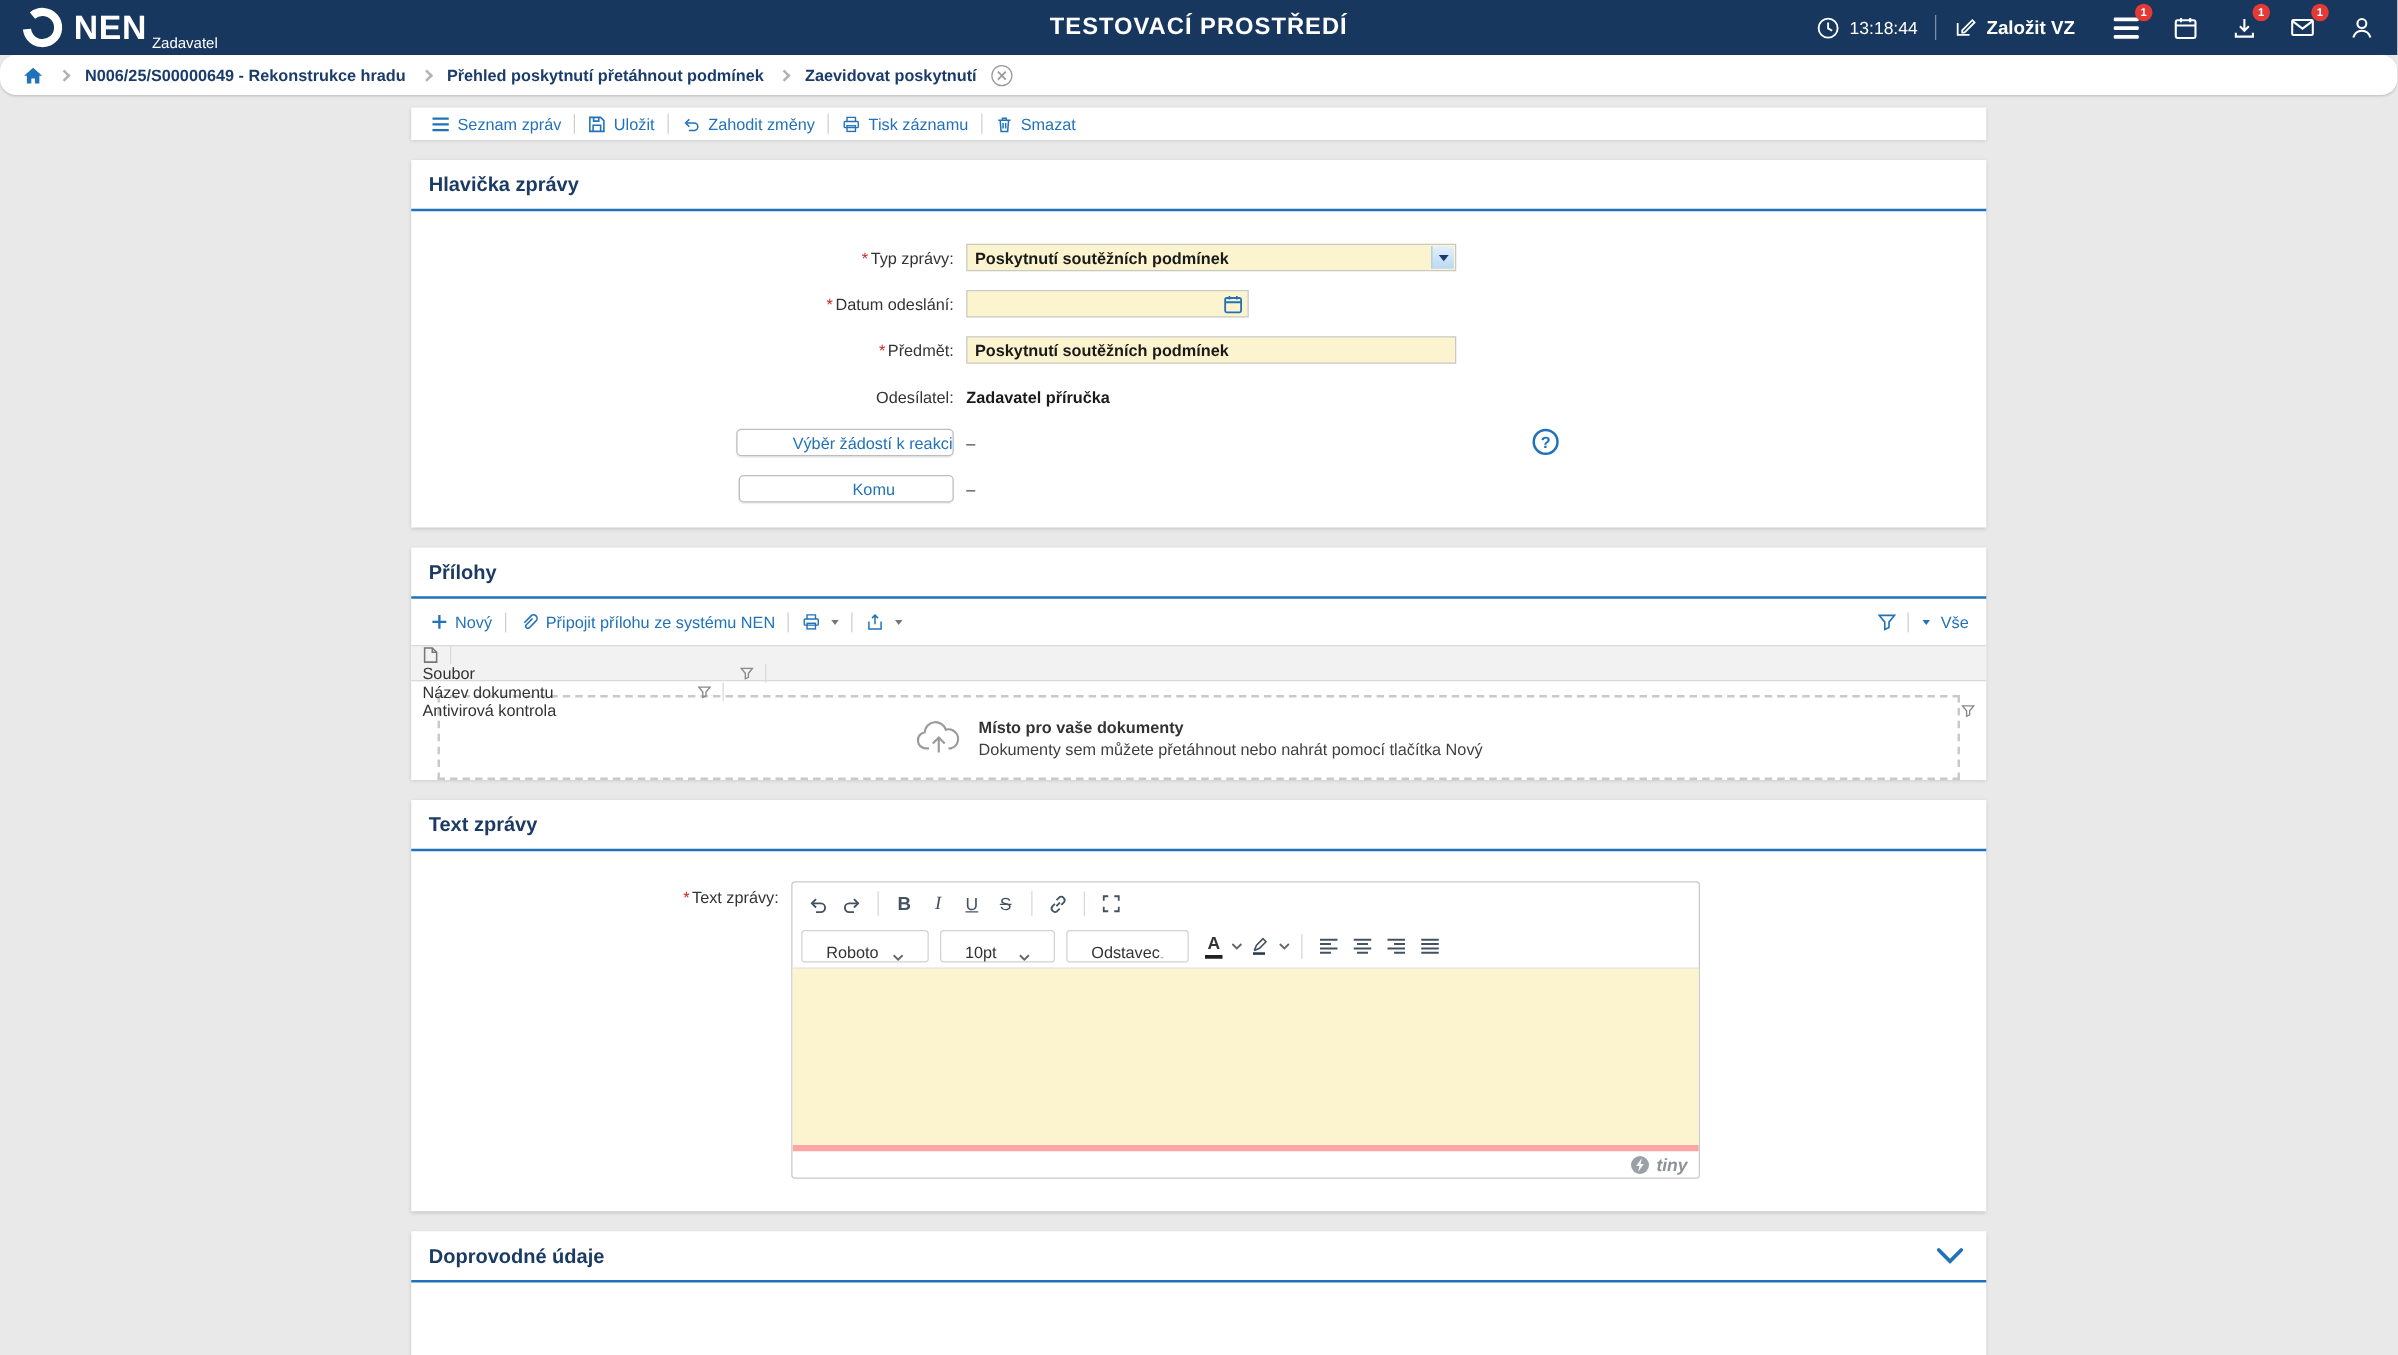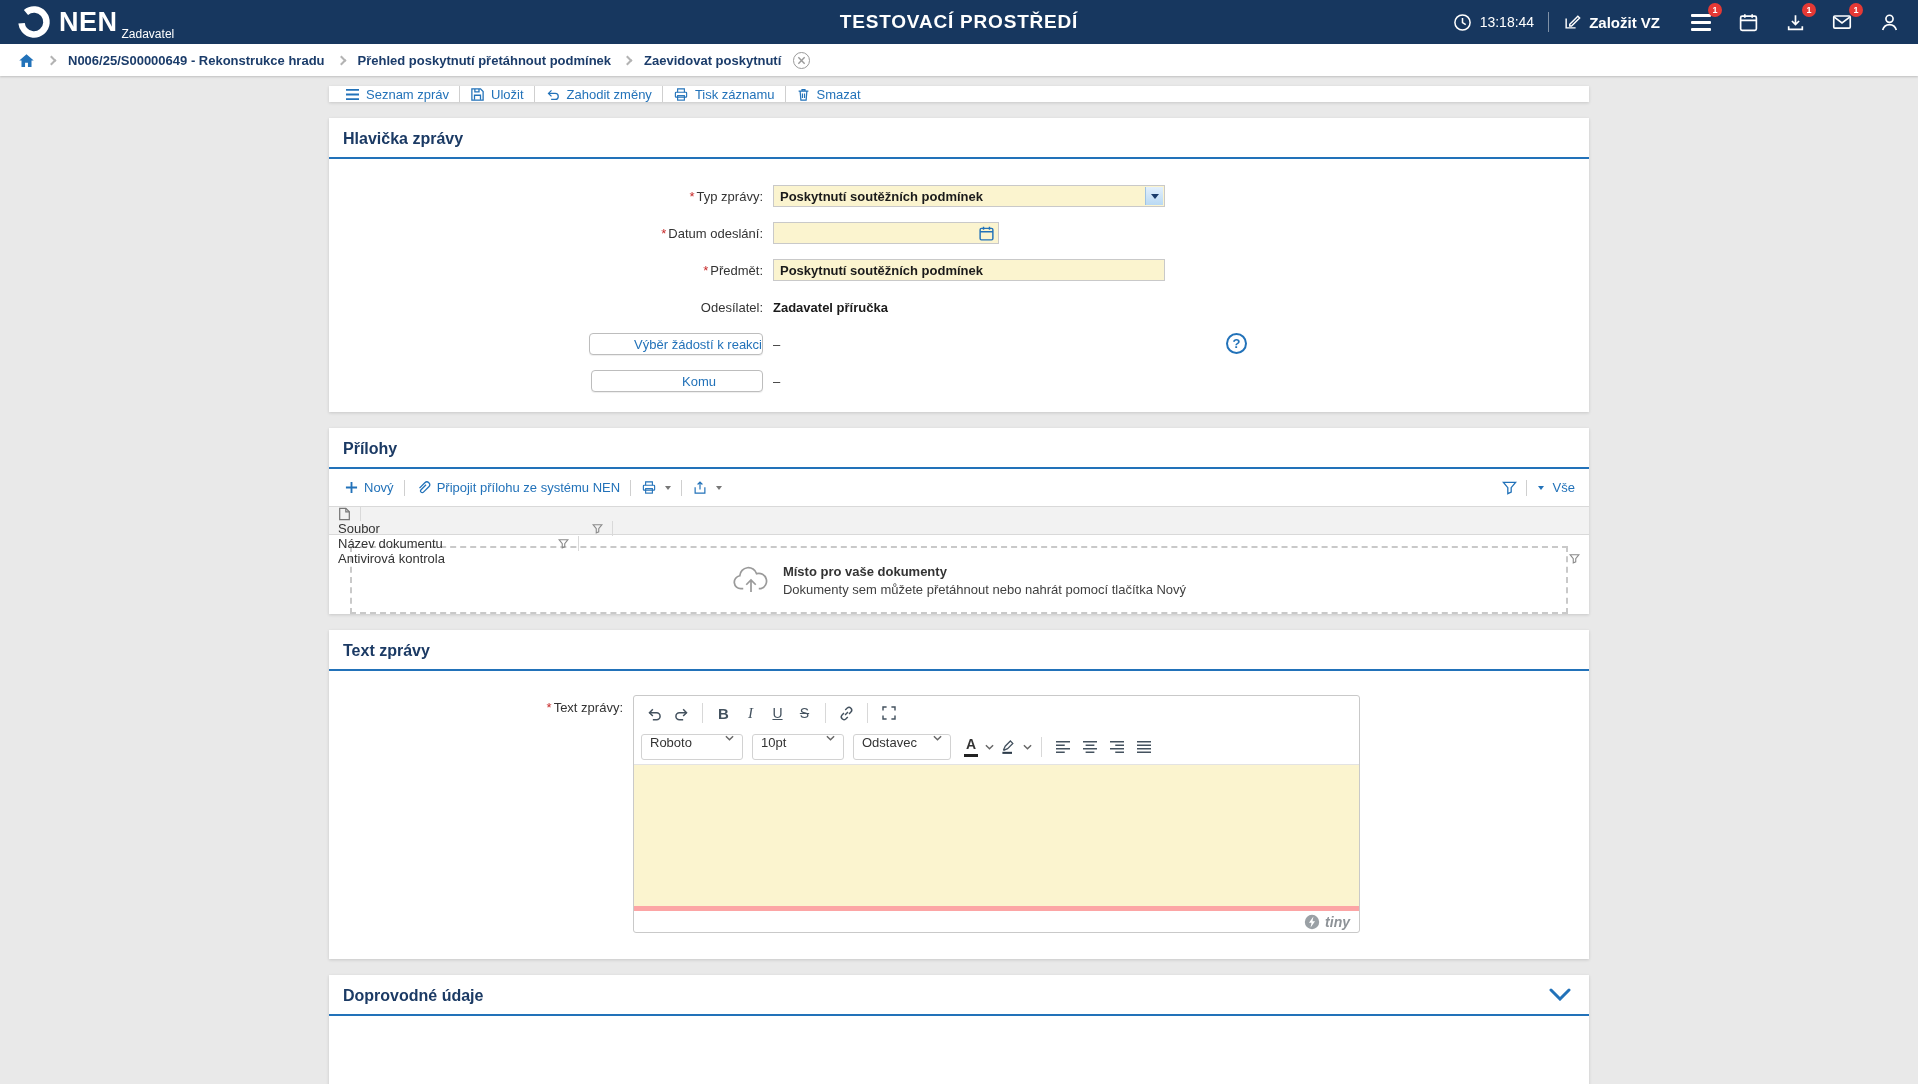--- a/index.html
+++ b/index.html
@@ -18,35 +18,35 @@
   .topbar-right { margin-left:auto; display:flex; align-items:center; }
   .tb-time { display:flex; align-items:center; gap:8px; font-size:14px; margin-right:14px; }
   .tb-vdiv { width:1px; height:20px; background:rgba(255,255,255,.45); margin-right:14px; }
   .tb-createvz { display:flex; align-items:center; gap:8px; font-size:15px; font-weight:bold; cursor:pointer; margin-right:22px; }
   .tb-iconbtn { position:relative; width:26px; height:26px; display:flex; align-items:center; justify-content:center; cursor:pointer; margin-left:21px; }
   .badge { position:absolute; top:-6px; right:-8px; min-width:14px; height:14px; border-radius:8px; background:#e53935; color:#fff; font-size:9px; font-weight:bold; display:flex; align-items:center; justify-content:center; padding:0 3px; }
   .burger { display:flex; flex-direction:column; gap:4px; }
   .burger span { width:20px; height:3px; background:#fff; border-radius:1px; }
 
   
-  .breadcrumb { height:32px; background:#fff; display:flex; align-items:center; padding:0 18px; gap:12px; box-shadow:0 1px 2px rgba(0,0,0,.18); position:relative; z-index:4; }
+  .breadcrumb { height:32px; background:#fff; display:flex; align-items:center; padding:0 18px; gap:12px; box-shadow:0 1px 2px rgba(0,0,0,.18); position:relative; z-index:4;border-radius:13px; }
   .bc-home { color:#2272b9; cursor:pointer; display:flex; }
   .crumb { font-size:13px; color:#1b3c6a; font-weight:600; cursor:pointer; white-space:nowrap; }
   .crumb.active { font-weight:bold; cursor:default; }
   .bc-sep { width:7px; height:7px; border-top:2px solid #b3b3b3; border-right:2px solid #b3b3b3; transform:rotate(45deg); margin:0 1px; flex:none; }
   .bc-close { width:17px; height:17px; border:1.5px solid #9a9a9a; border-radius:50%; color:#9a9a9a; display:flex; align-items:center; justify-content:center; cursor:pointer; flex:none; }
 
   
   .page { width:1260px; margin:10px auto 0; }
   .card { background:#fff; box-shadow:0 1px 3px rgba(0,0,0,.15); margin-bottom:16px; }
   .section-head { position:relative; padding:12px 14px 9px; border-bottom:2px solid #2272b9; }
   .section-title { font-size:16px; font-weight:bold; color:#1b3a64; }
 
   
-  .actions-bar { height:16px; display:flex; align-items:center; padding:0 6px; }
+  .actions-bar { height:26px; display:flex; align-items:center; padding:0 6px; }
   .act { display:flex; align-items:center; gap:6px; color:#2272b9; font-size:13px; padding:0 10px; cursor:pointer; white-space:nowrap; }
   .act-sep { width:1px; height:16px; background:#cfcfcf; flex:none; }
   .mini-car { width:0; height:0; border-left:3.5px solid transparent; border-right:3.5px solid transparent; border-top:4.5px solid #777; margin-left:2px; }
 
   
   .hform { position:relative; padding:26px 0 20px; }
   .frow { display:flex; align-items:center; margin-bottom:15px; min-height:22px; }
   .flabel { width:444px; text-align:right; padding-right:10px; font-size:13px; color:#333; }
   .req { color:#c62828; margin-right:2px; }
   .ctl { position:relative; height:22px; background:#fbf4cf; border:1px solid #c9c9c9; display:flex; align-items:center; padding:0 6px; font-size:13px; }
@@ -80,21 +80,21 @@
   .dz-sub { font-size:13px; color:#3f3f3f; }
   .dz-cloud { color:#9a9a9a; }
 
   
   .tz-body { display:flex; padding:24px 0 26px; }
   .tz-label { width:304px; text-align:right; padding:5px 10px 0 0; font-size:13px; color:#333; }
   .editor { width:727px; border:1px solid #c9c9c9; border-radius:3px; overflow:hidden; background:#fff; }
   .ed-row { display:flex; align-items:center; height:34px; padding:0 7px; }
   .ed-btn { width:27px; height:26px; display:flex; align-items:center; justify-content:center; color:#44525f; cursor:pointer; border-radius:3px; font-size:15px; flex:none; }
   .ed-sep { width:1px; height:20px; background:#d8d8d8; margin:0 7px; flex:none; }
-  .ed-select { height:26px; border:1px solid #d2d2d2; border-radius:3px; display:flex; align-items:flex-start; justify-content:space-between; padding:0 8px; font-size:13px; color:#333; cursor:pointer; margin-right:9px; flex:none; }
+  .ed-select { height:26px; border:1px solid #d2d2d2; border-radius:3px; display:flex; align-items:flex-end; justify-content:space-between; padding:0 19px; font-size:13px; color:#333; cursor:pointer; margin-right:9px; flex:none; }
   .sel-roboto { width:102px; } .sel-size { width:92px; } .sel-block { width:98px; }
   .ed-chev { color:#666; }
   .glyph-b { font-weight:bold; }
   .glyph-i { font-style:italic; font-family:"Liberation Serif", serif; }
   .glyph-u { text-decoration:underline; font-size:14px; }
   .glyph-s { text-decoration:line-through; font-size:14px; }
   .color-a { font-size:14px; font-weight:bold; color:#333; line-height:1.1; border-bottom:3px solid #222; padding:0 2px 1px; }
   .ed-content { height:142px; background:#fbf4cf; border-top:1px solid #e3e3e3; cursor:text; }
   .ed-status { height:26px; border-top:5px solid #fca5a5; display:flex; align-items:center; justify-content:flex-end; gap:5px; padding:0 9px; cursor:pointer;font-style:italic; }
   .tiny-word { font-size:14px; font-weight:bold; color:#8d9297; }

